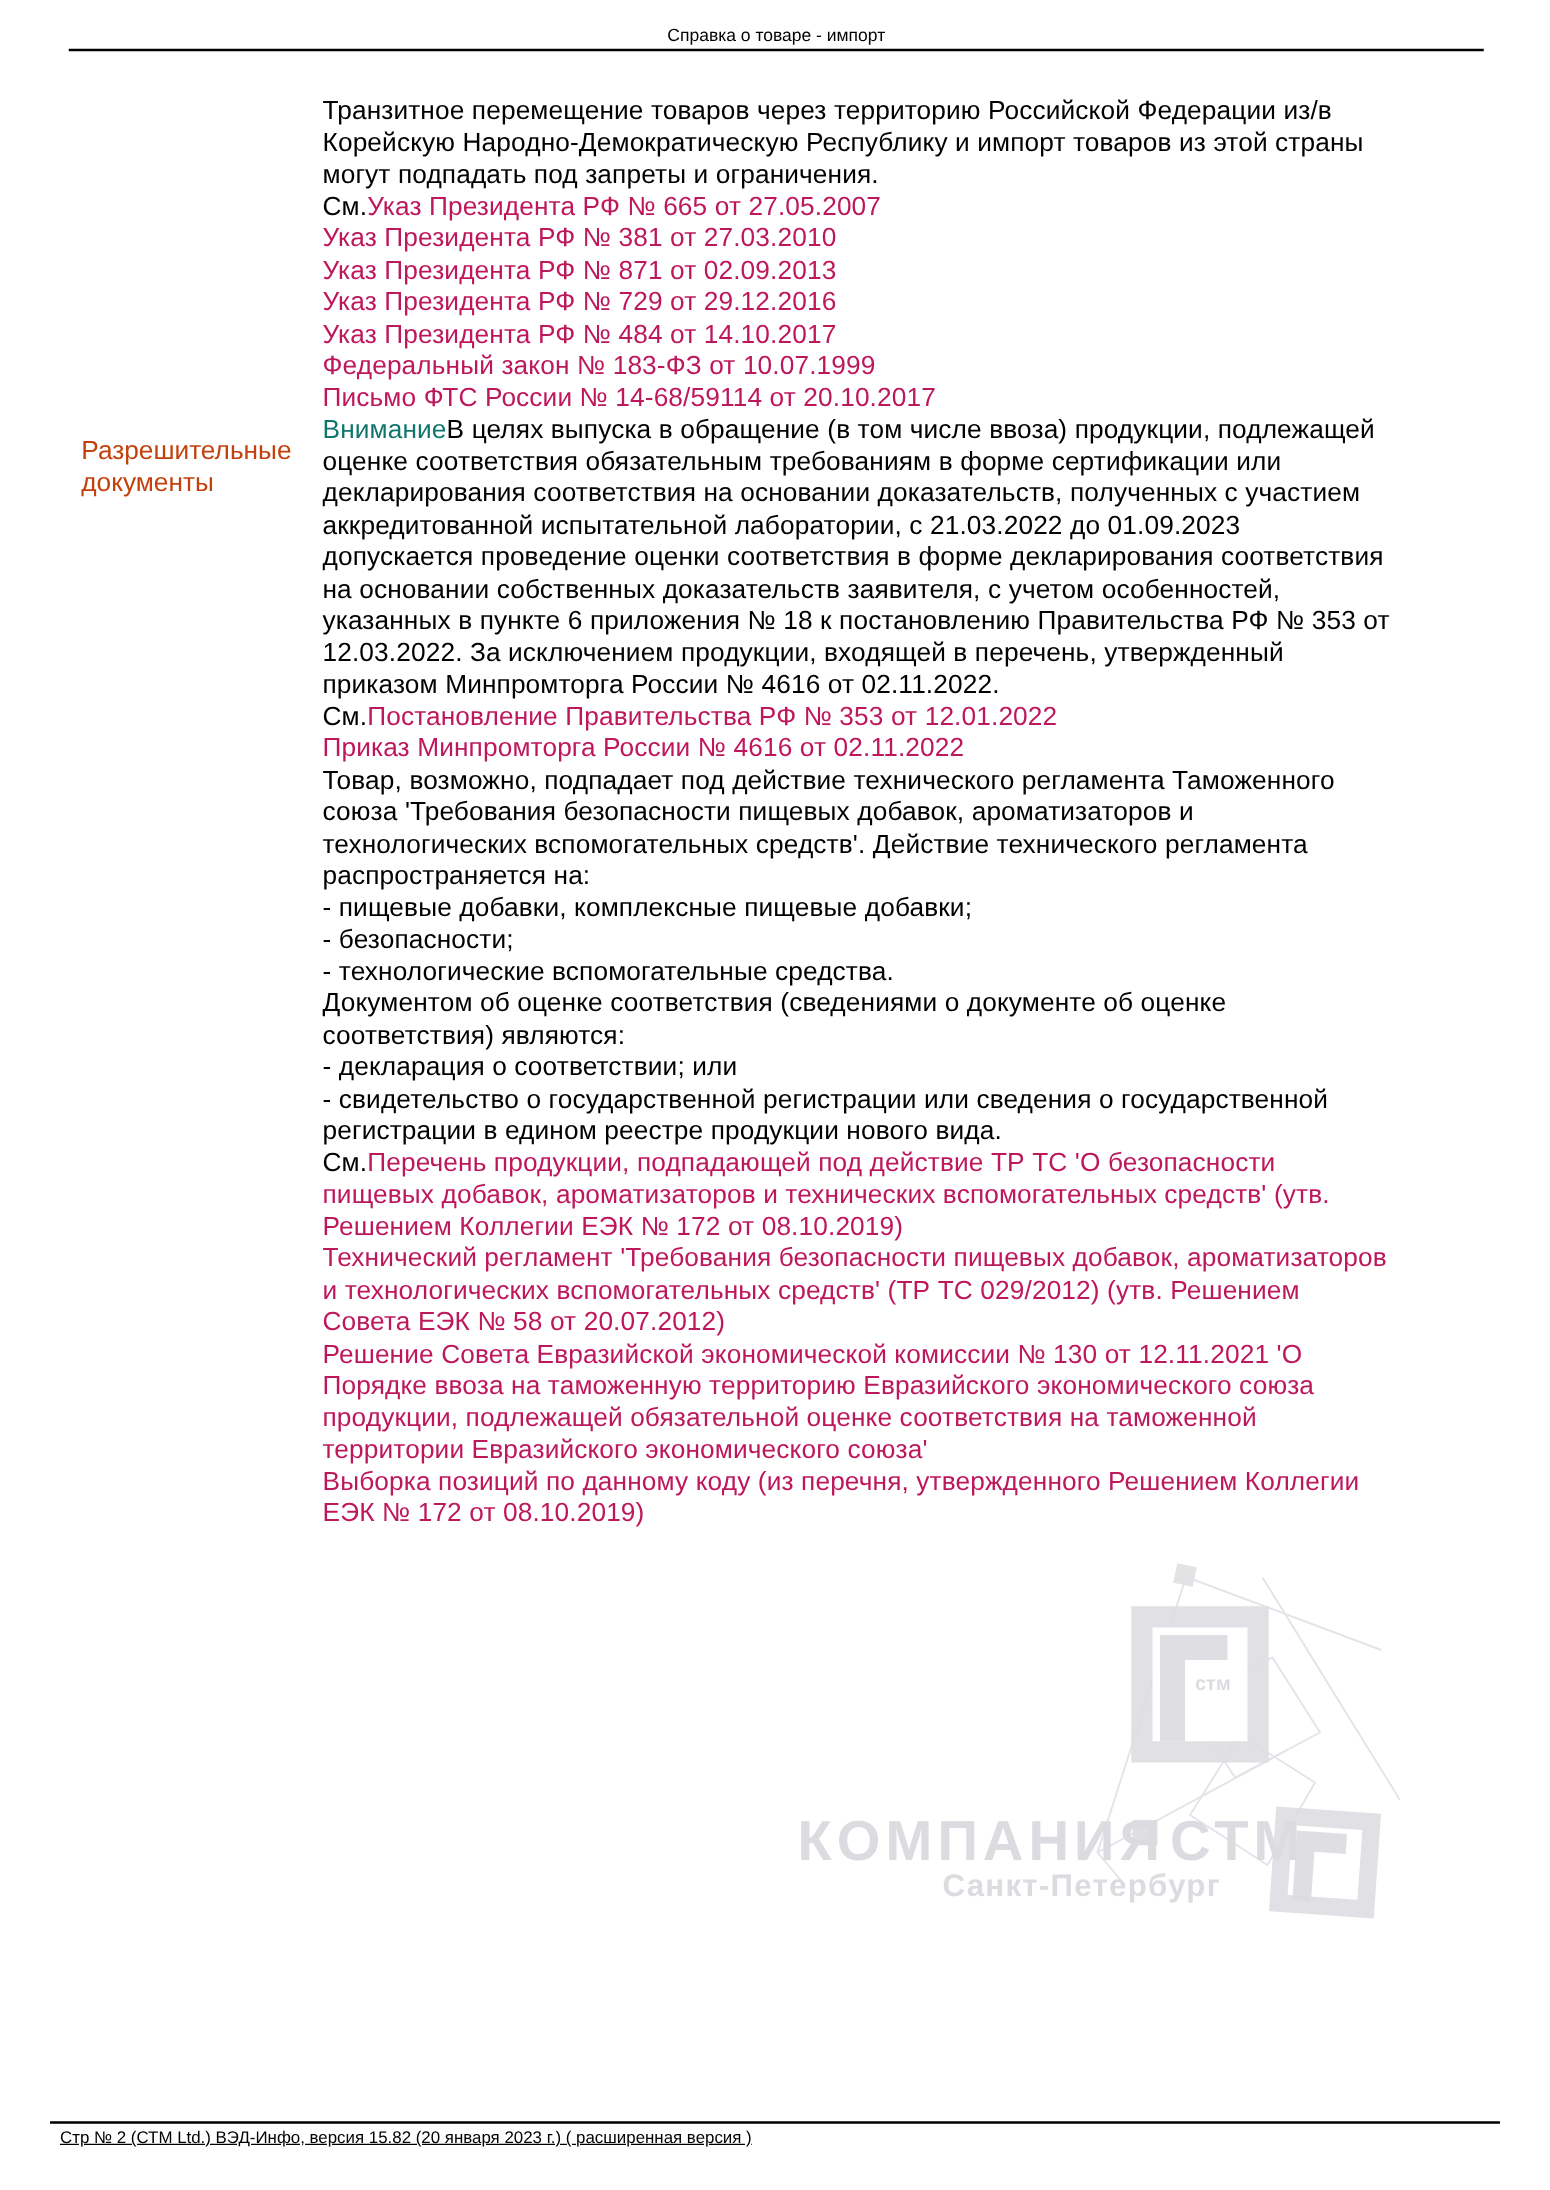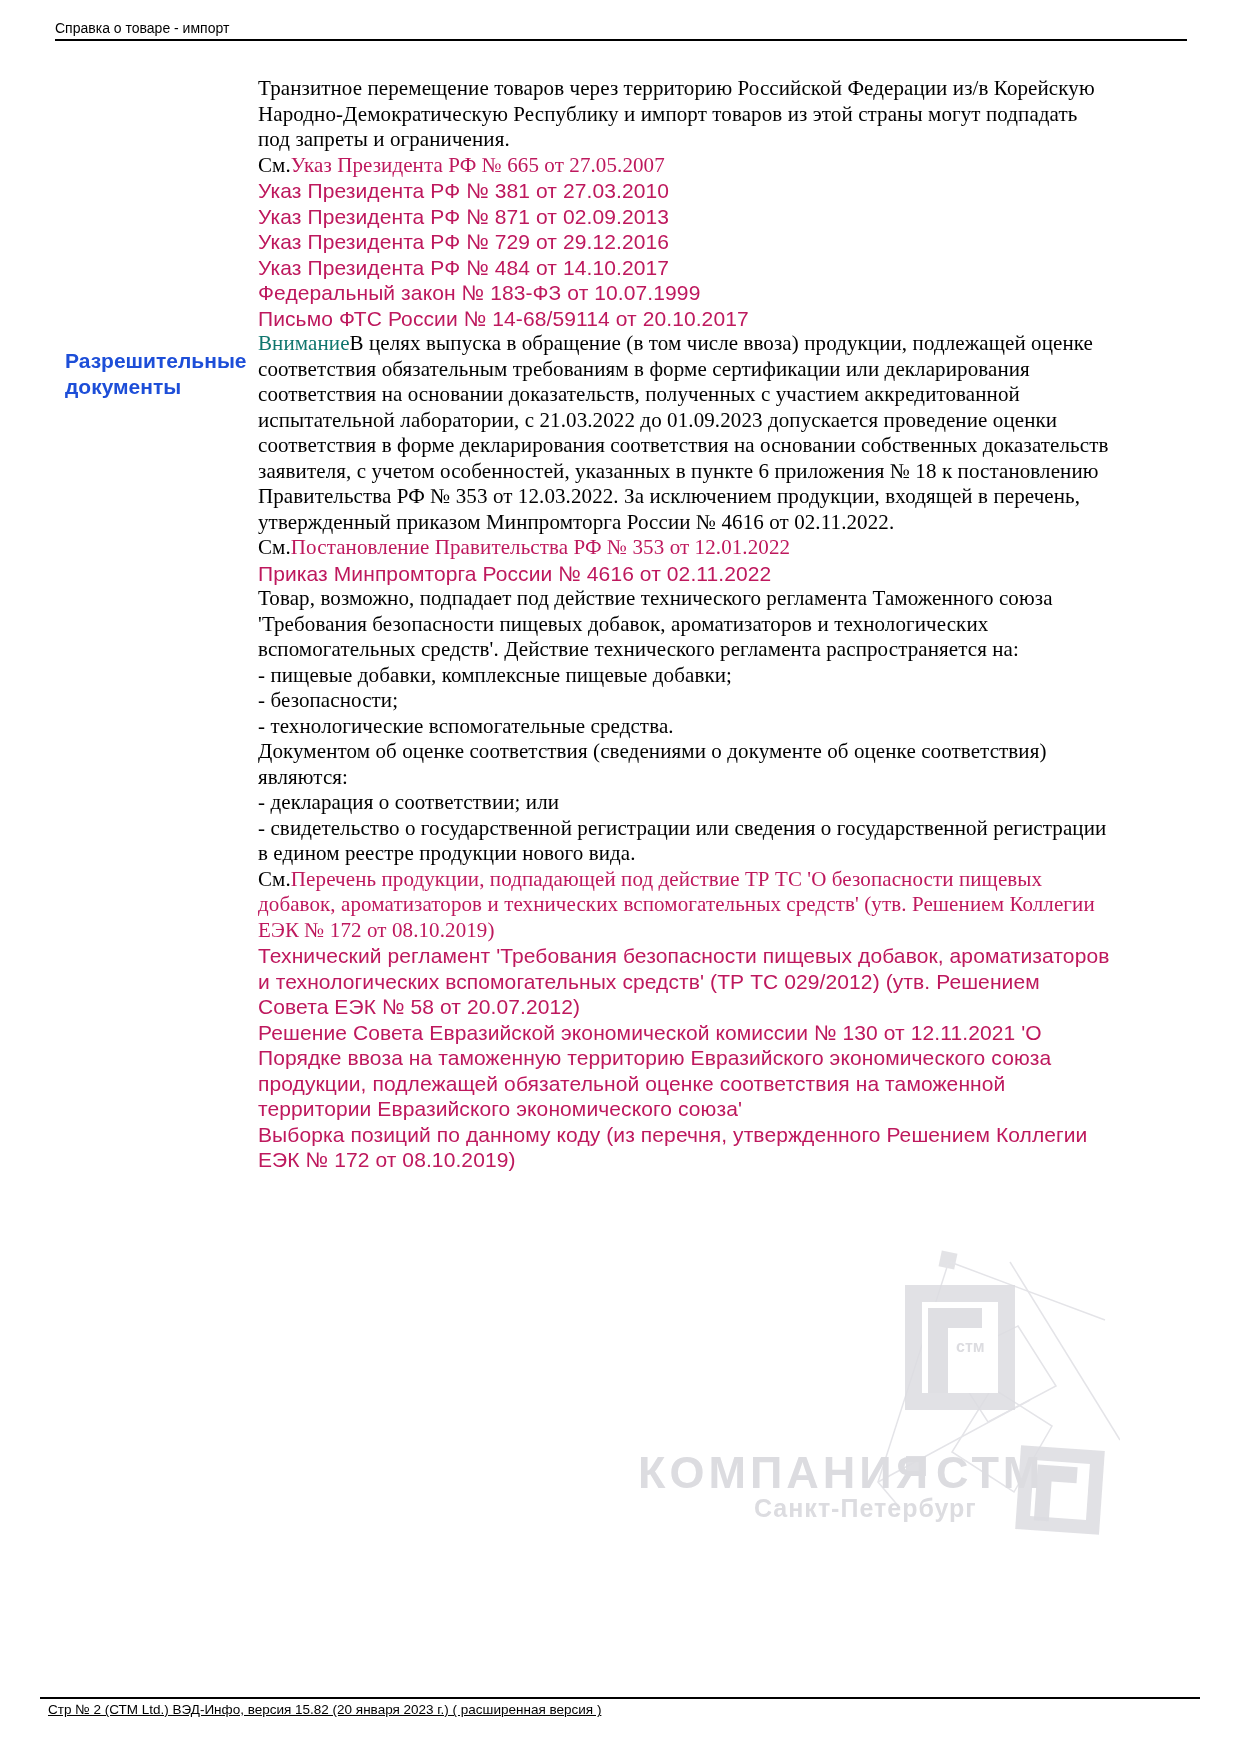--- a/index.html
+++ b/index.html
@@ -5,34 +5,34 @@
   html,body { margin:0; padding:0; background:#ffffff; }
   body {
     width:1240px; height:1752px; position:relative; overflow:hidden;
     font-family:"Liberation Sans", sans-serif; color:#000;
   }
   .page { position:absolute; inset:0; background:#fff; }
 
   .header {
     position:absolute; left:55px; top:20px; width:1132px;
     font-size:14px; line-height:16px; color:#000;
-    border-bottom:2px solid #000; padding-bottom:3px;
+    border-bottom:2px solid #000; padding-bottom:3px;text-align:center;
   }
 
   .sidebar-label {
     position:absolute; left:65px; top:348px; width:200px;
-    font-size:21px; line-height:25.5px; color:#1d4ed8;font-weight:bold;
+    font-size:21px; line-height:25.5px; color:#c2410c;
   }
 
   .main {
     position:absolute; left:258px; top:76px; width:856px;
     font-size:21px; line-height:25.5px; color:#000;
     letter-spacing:0.1px;
   }
-  .para { margin:0;font-family:Liberation Serif, serif; }
+  .para { margin:0; }
   .link { color:#be185d; text-decoration:none; cursor:pointer; }
   .blk  { display:block; }
   .see  { color:#000; }
   .attn { color:#0f766e; }
 
   .watermark { position:absolute; left:600px; top:1240px; width:520px; height:300px; pointer-events:none; }
   .wm-line { stroke:#e4e4e8; stroke-width:1.5; fill:none; }
   .wm-fill { fill:#dcdce0; }
   .wm-text { fill:#dcdce0; font-family:"Liberation Sans", sans-serif; font-weight:bold; }
 

